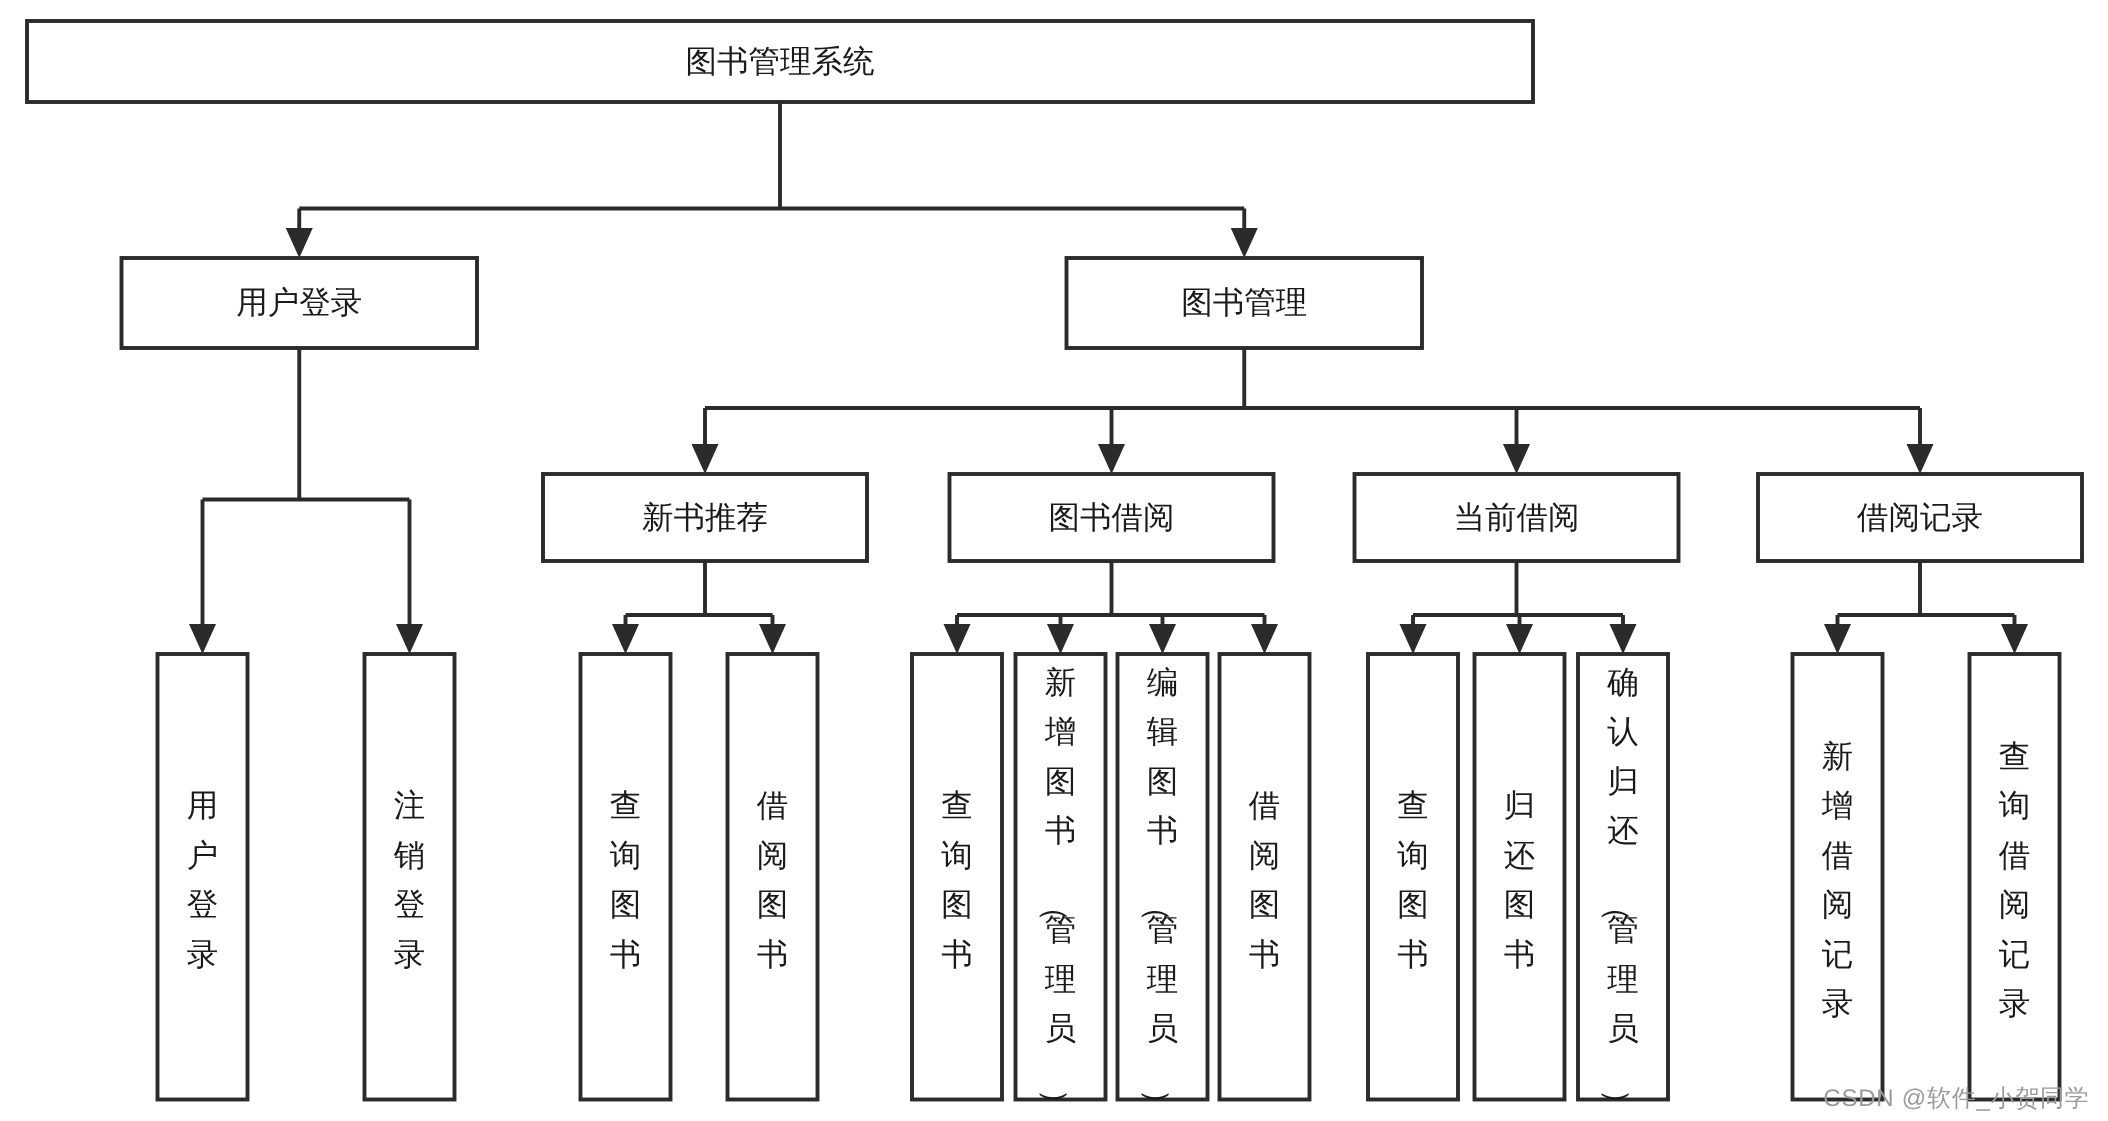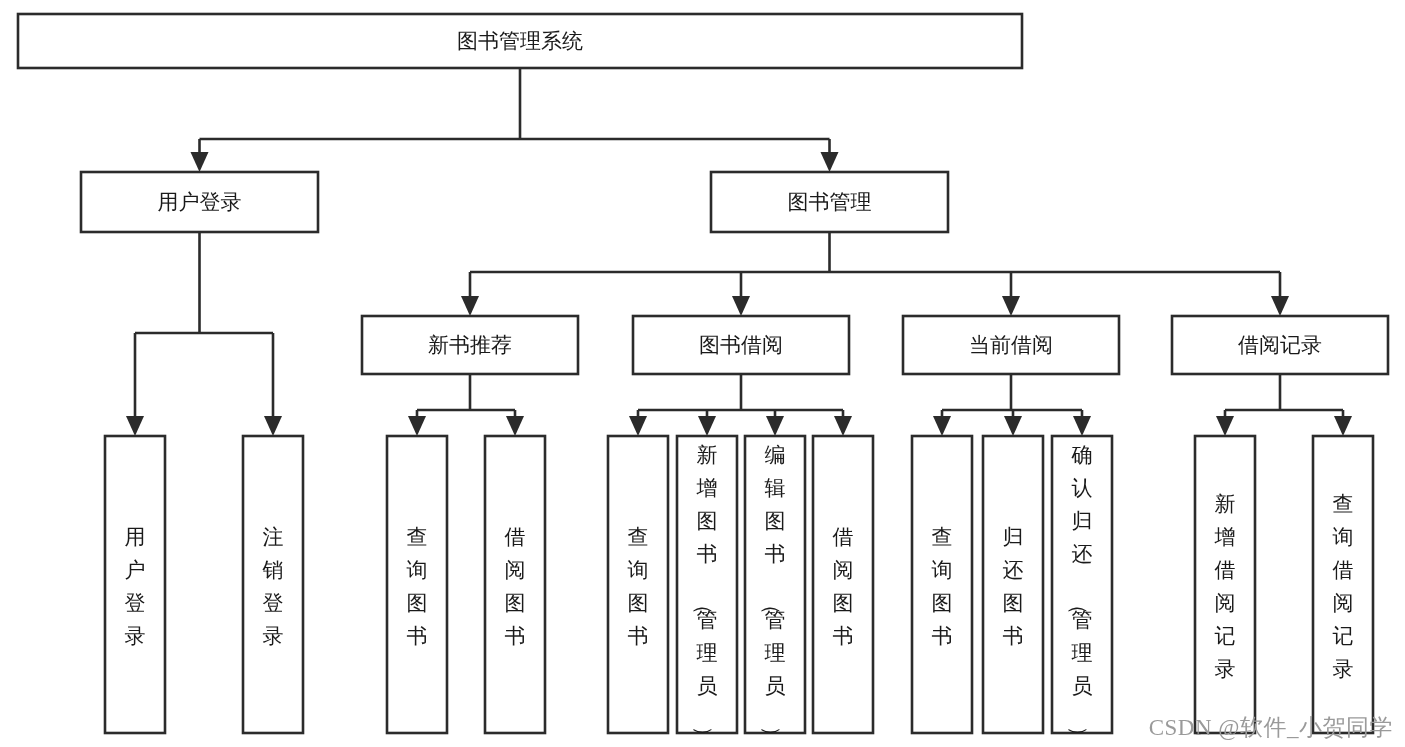--- a/index.html
+++ b/index.html
@@ -53,22 +53,22 @@
   .node-label-vertical {
     font-family: "DejaVu Sans", "Liberation Sans", sans-serif;
     fill: #1a1a1a;
     font-size: 21px;
     text-anchor: middle;
   }
   .watermark-text {
     position: absolute;
     right: 8px;
     bottom: 4px;
-    font-family: Liberation Serif, serif;
-    font-size: 23px;
+    font-family: Liberation Sans, sans-serif;
+    font-size: 16px;
     color: #9a9a9a;
     white-space: nowrap;
     letter-spacing: 0.5px;
     pointer-events: none;
   }
 </style>
 </head>
 <body>
 
 <div id="diagram-root">

